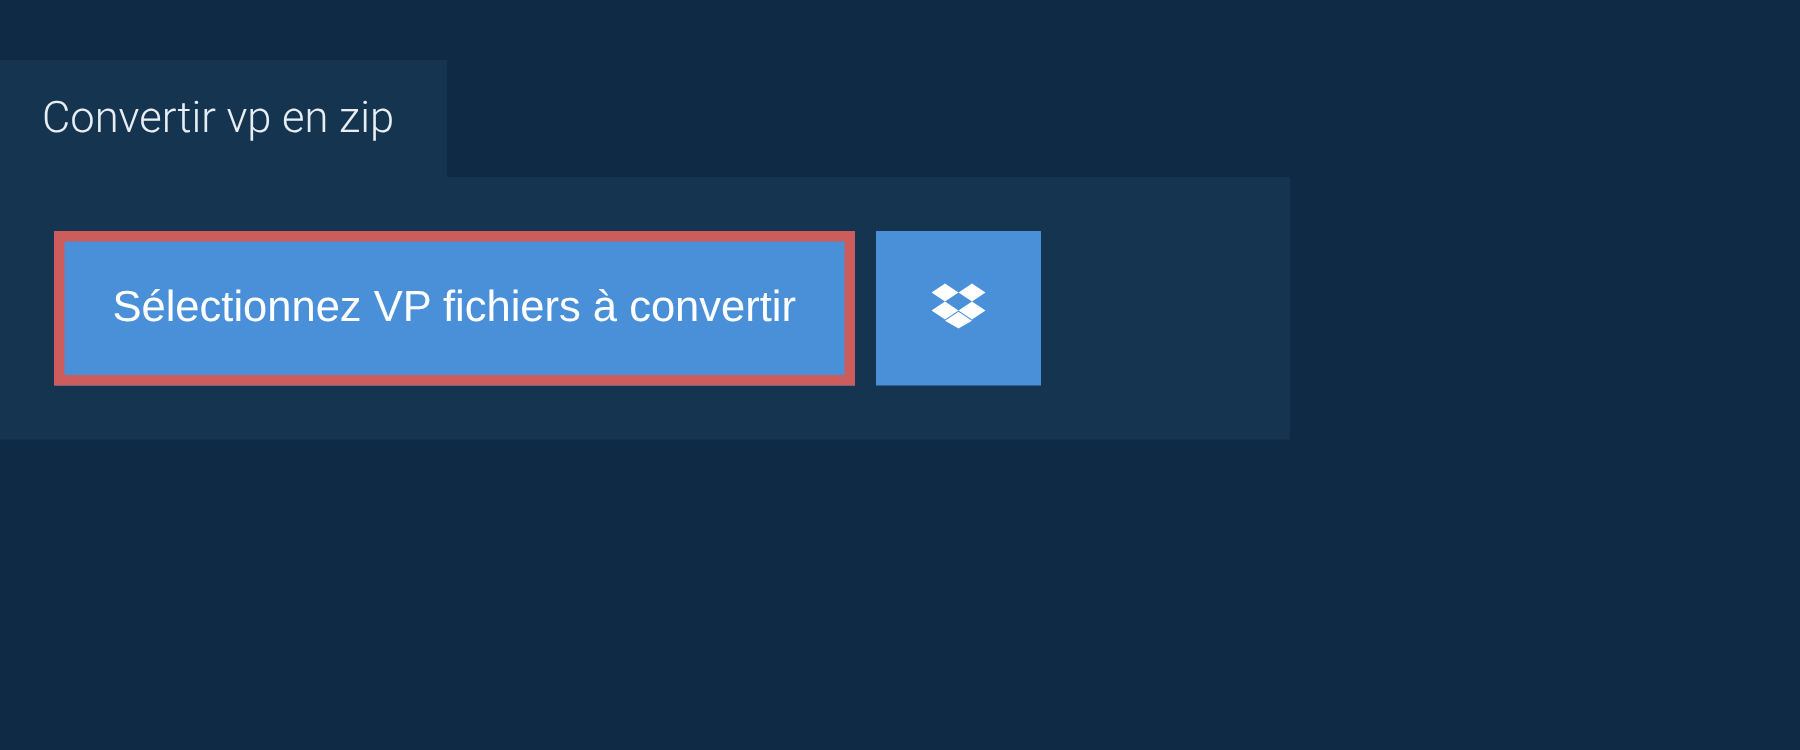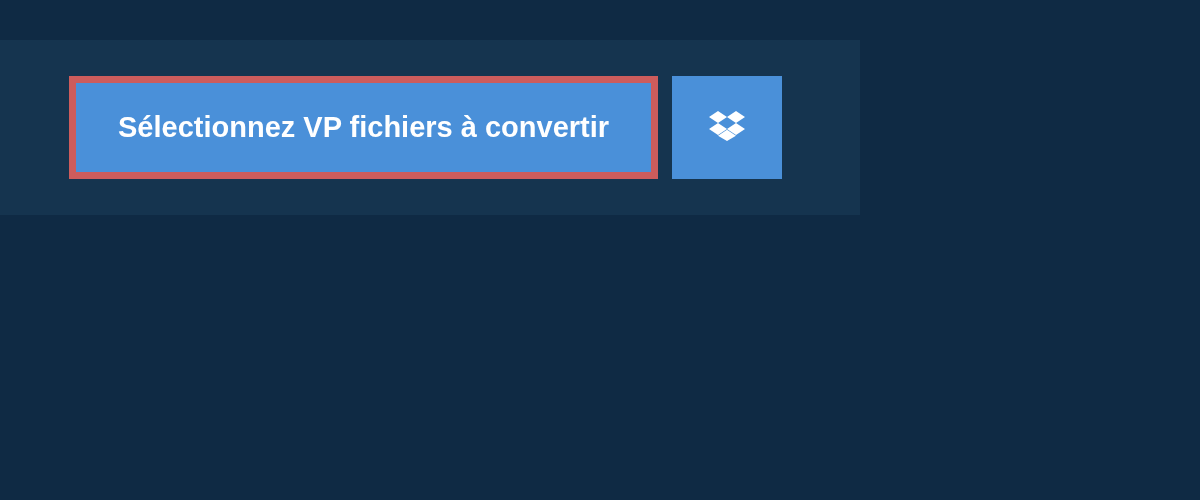--- a/index.html
+++ b/index.html
@@ -31,49 +31,51 @@
       padding: 36px 36px 36px 36px;
       display: flex;
       gap: 14px;
       align-items: stretch;
     }
     .select-button {
       background: #4a90d9;
       border: 7px solid #cd5c5c;
       color: #ffffff;
       font-size: 29px;
-      font-weight: 700;
-      padding: 28px 42px;
+      font-weight: 400;
+      padding: 28px 32px;
       cursor: pointer;
       flex: 0 0 auto;
       display: flex;
       align-items: center;
       justify-content: center;
       outline: none;
-      margin-left: 33px;
     }
     .dropbox-button {
       background: #4a90d9;
       border: none;
       width: 110px;
       cursor: pointer;
       display: flex;
       align-items: center;
       justify-content: center;
     }
     .dropbox-icon {
       width: 36px;
       height: 36px;
       fill: #ffffff;
     }
   </style>
 </head>
 <body>
 
 <div class="tab-container">
+  <div class="tab-header">
+    <span>Convertir vp en zip</span>
+  </div>
   <div class="content-panel">
     <button class="select-button">
       <span>Sélectionnez VP fichiers à convertir</span>
     </button>
     <button class="dropbox-button">
       <span>
         <svg class="dropbox-icon" viewBox="0 0 24 24" xmlns="http://www.w3.org/2000/svg">
           <path d="M6 2L0 6l6 4-6 4 6 4 6-4 6 4 6-4-6-4 6-4-6-4-6 4-6-4zm6 4l6 4-6 4-6-4 6-4zm-6 12.5l6-4 6 4-6 3.5-6-3.5z"></path>
         </svg>
       </span>

